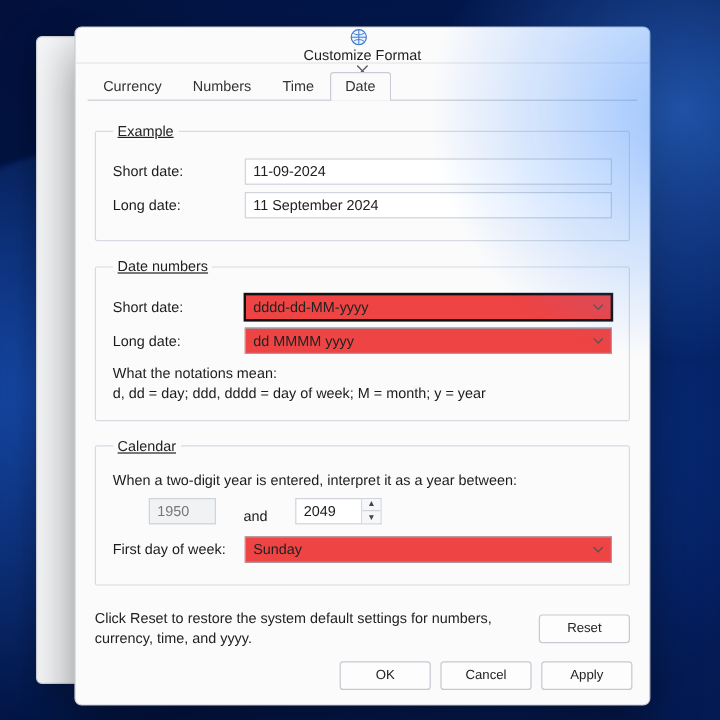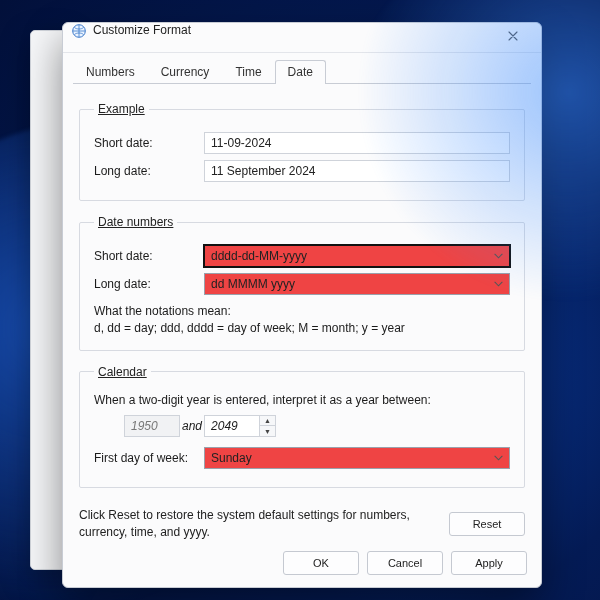--- a/index.html
+++ b/index.html
@@ -46,22 +46,24 @@
     border-radius: 6px;
     box-shadow: 0 18px 40px rgba(0,0,0,.45);
     display: flex;
     flex-direction: column;
     font-size: 12px;
     color: #1b1b1b;
   }
   .titlebar {
     height: 30px;
     display: flex;
+    align-items: center;
     padding: 0 8px;
     border-bottom: 1px solid #e3e5ea;
+    flex-direction: column;
   }
   .title-icon {
     width: 16px; height: 16px;
     margin-right: 6px;
     position: relative;
   }
   .title-icon svg { width: 16px; height: 16px; display: block; }
   .title-text { font-size: 12px; color: #222; }
   .title-spacer { flex: 1; }
   .close-btn {
@@ -148,21 +150,21 @@
   .combo .chev svg { width: 9px; height: 9px; display:block; }
   .combo.highlight {
     outline: 2px solid #111;
     outline-offset: -1px;
     border-color: #111;
   }
 
   .notation { margin-top: 8px; line-height: 1.45; }
 
   .calendar-line { margin: 4px 0 8px 0; }
-  .year-row { display: flex; align-items: center; gap: 2px; margin: 6px 0 10px 30px; font-style: italic; }
+  .year-row { display: flex; align-items: flex-end; gap: 23px; margin: 6px 0 10px 30px; }
   .year-box {
     width: 56px; height: 22px;
     border: 1px solid #cfd3da; background: #fff;
     display: flex; align-items: center; padding: 0 6px;
   }
   .year-box.disabled { background: #f1f2f4; color: #777; }
   .spin {
     display: flex; align-items: stretch;
   }
   .spin .spinbtns {
@@ -214,22 +216,22 @@
     <span class="close-btn">
       <span>
         <svg viewBox="0 0 10 10">
             <path d="M1 1l8 8M9 1l-8 8" stroke="#555" stroke-width="1.1" stroke-linecap="round"></path>
           </svg>
       </span>
     </span>
   </div>
 
   <div class="tabs">
+    <div class="tab">Currency</div>
     <div class="tab">Numbers</div>
-    <div class="tab">Currency</div>
     <div class="tab">Time</div>
     <div class="tab active">Date</div>
   </div>
   <div class="tab-strip-border"></div>
 
   <div class="panel">
 
     <fieldset class="group">
       <legend>Example</legend>
       <div class="row">

